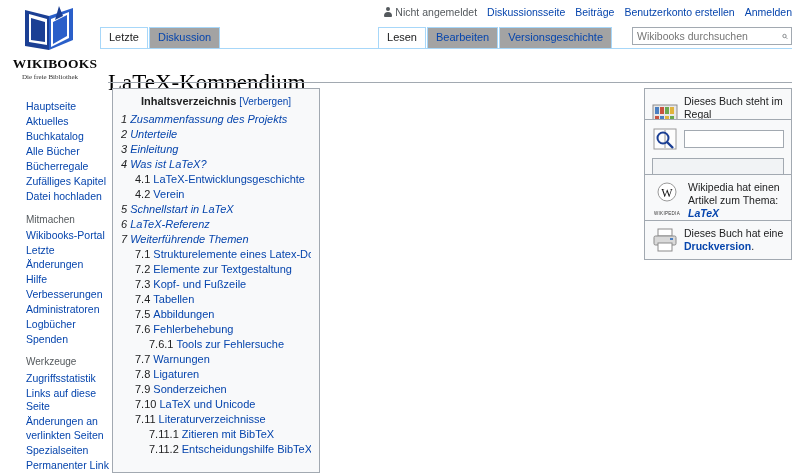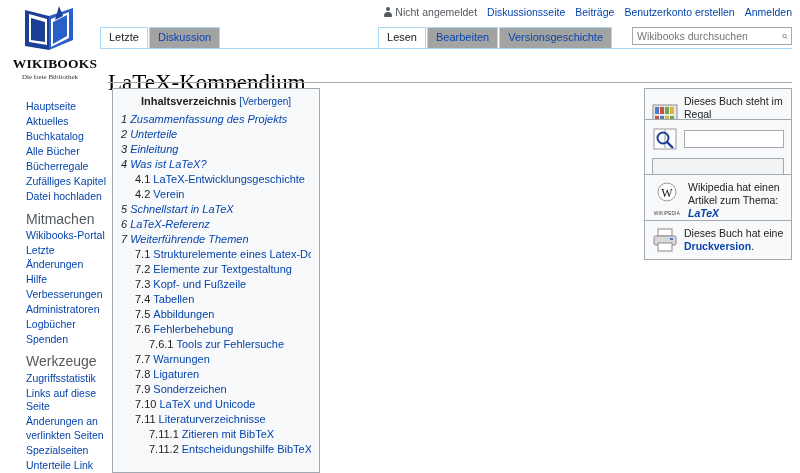--- a/index.html
+++ b/index.html
@@ -149,21 +149,21 @@
   
   #sidebar {
     position: absolute;
     left: 24px; top: 100px;
     width: 86px;
     font-size: 10.5px;
     line-height: 13.5px;
   }
   .portal-heading {
     color: #54595d;
-    font-size: 14px;
+    font-size: 10px;
     margin: 9px 0 3px 2px;
   }
   .portal-list { list-style: none; margin: 0; padding: 0; }
   .portal-list li { margin: 0 0 1.5px 2px; }
   .portal-list li a { font-size: 10.5px; }
 
   
   #toc {
     position: absolute;
     left: 112px; top: 88px;
@@ -310,21 +310,21 @@
     <li><a href="#">Logbücher</a></li>
     <li><a href="#">Spenden</a></li>
   </ul>
 
   <div class="portal-heading">Werkzeuge</div>
   <ul class="portal-list">
     <li><a href="#">Zugriffsstatistik</a></li>
     <li><a href="#">Links auf diese Seite</a></li>
     <li><a href="#">Änderungen an verlinkten Seiten</a></li>
     <li><a href="#">Spezialseiten</a></li>
-    <li><a href="#">Unterteile Link</a></li>
+    <li><a href="#">Permanenter Link</a></li>
 
   </ul>
 
 </div>
 
 <div id="toc">
   <div id="toc-title">
     <span>Inhaltsverzeichnis</span>
     <a class="toggle" href="#">[Verbergen]</a>
   </div>

